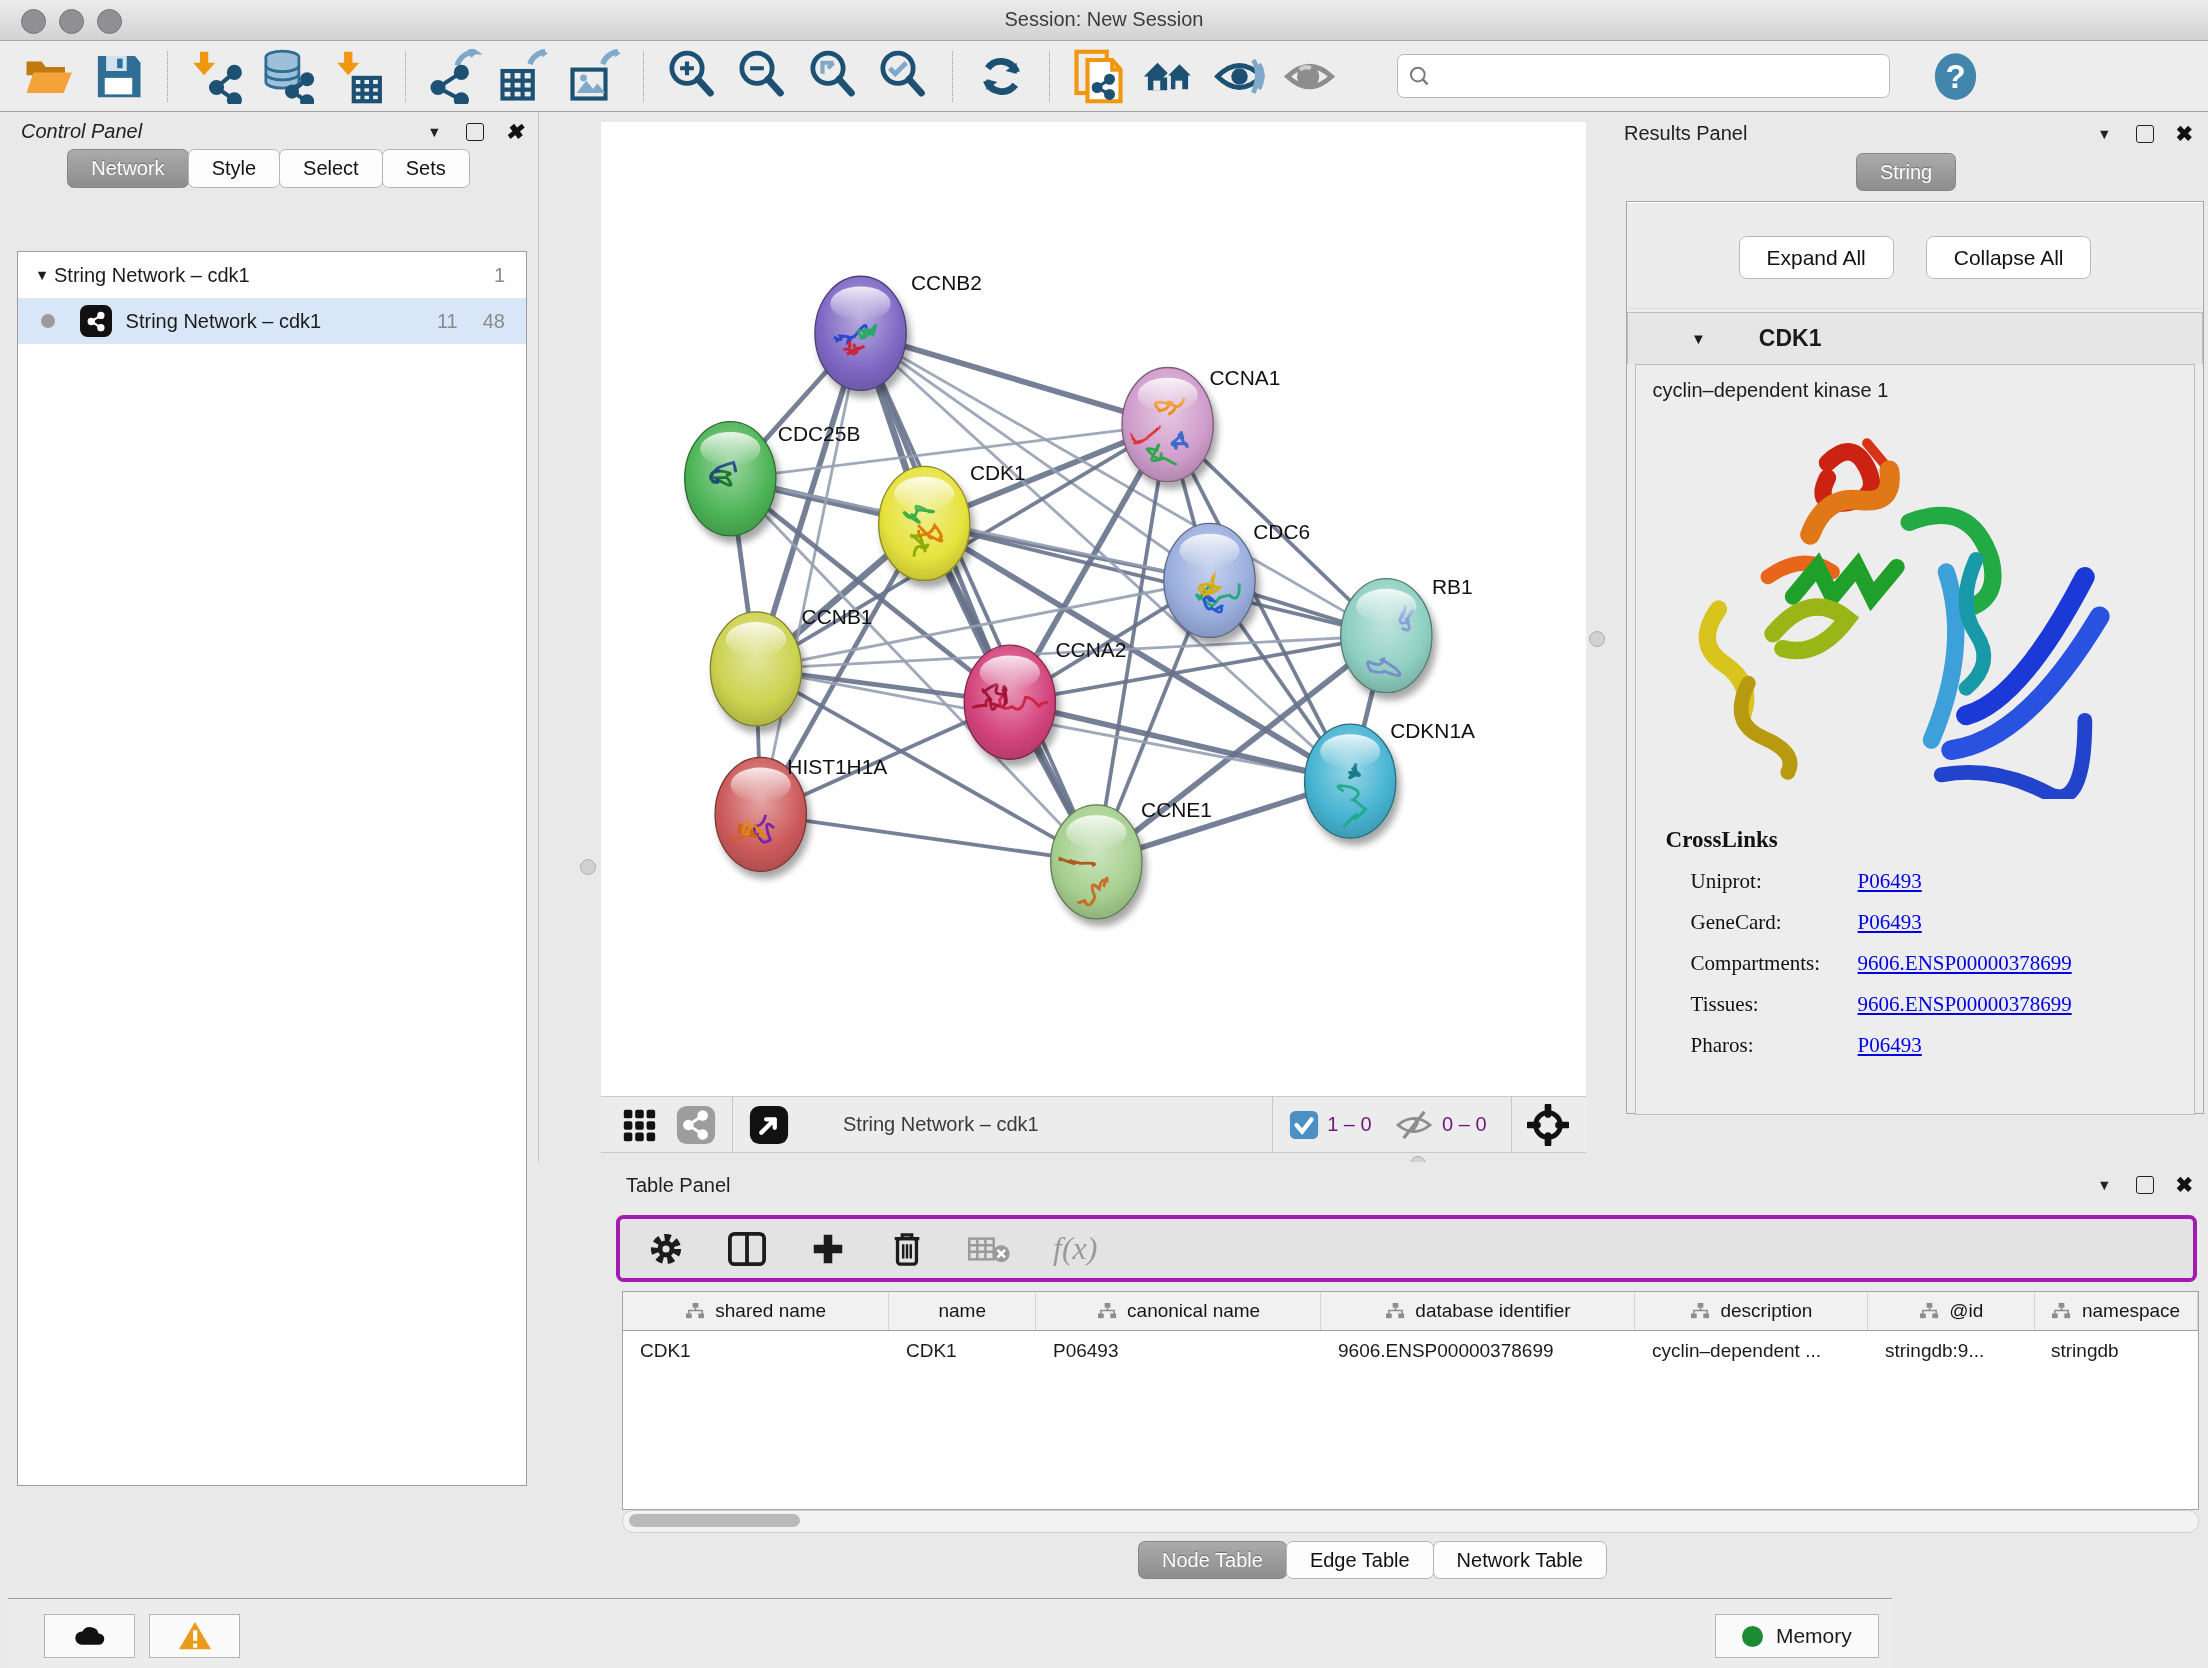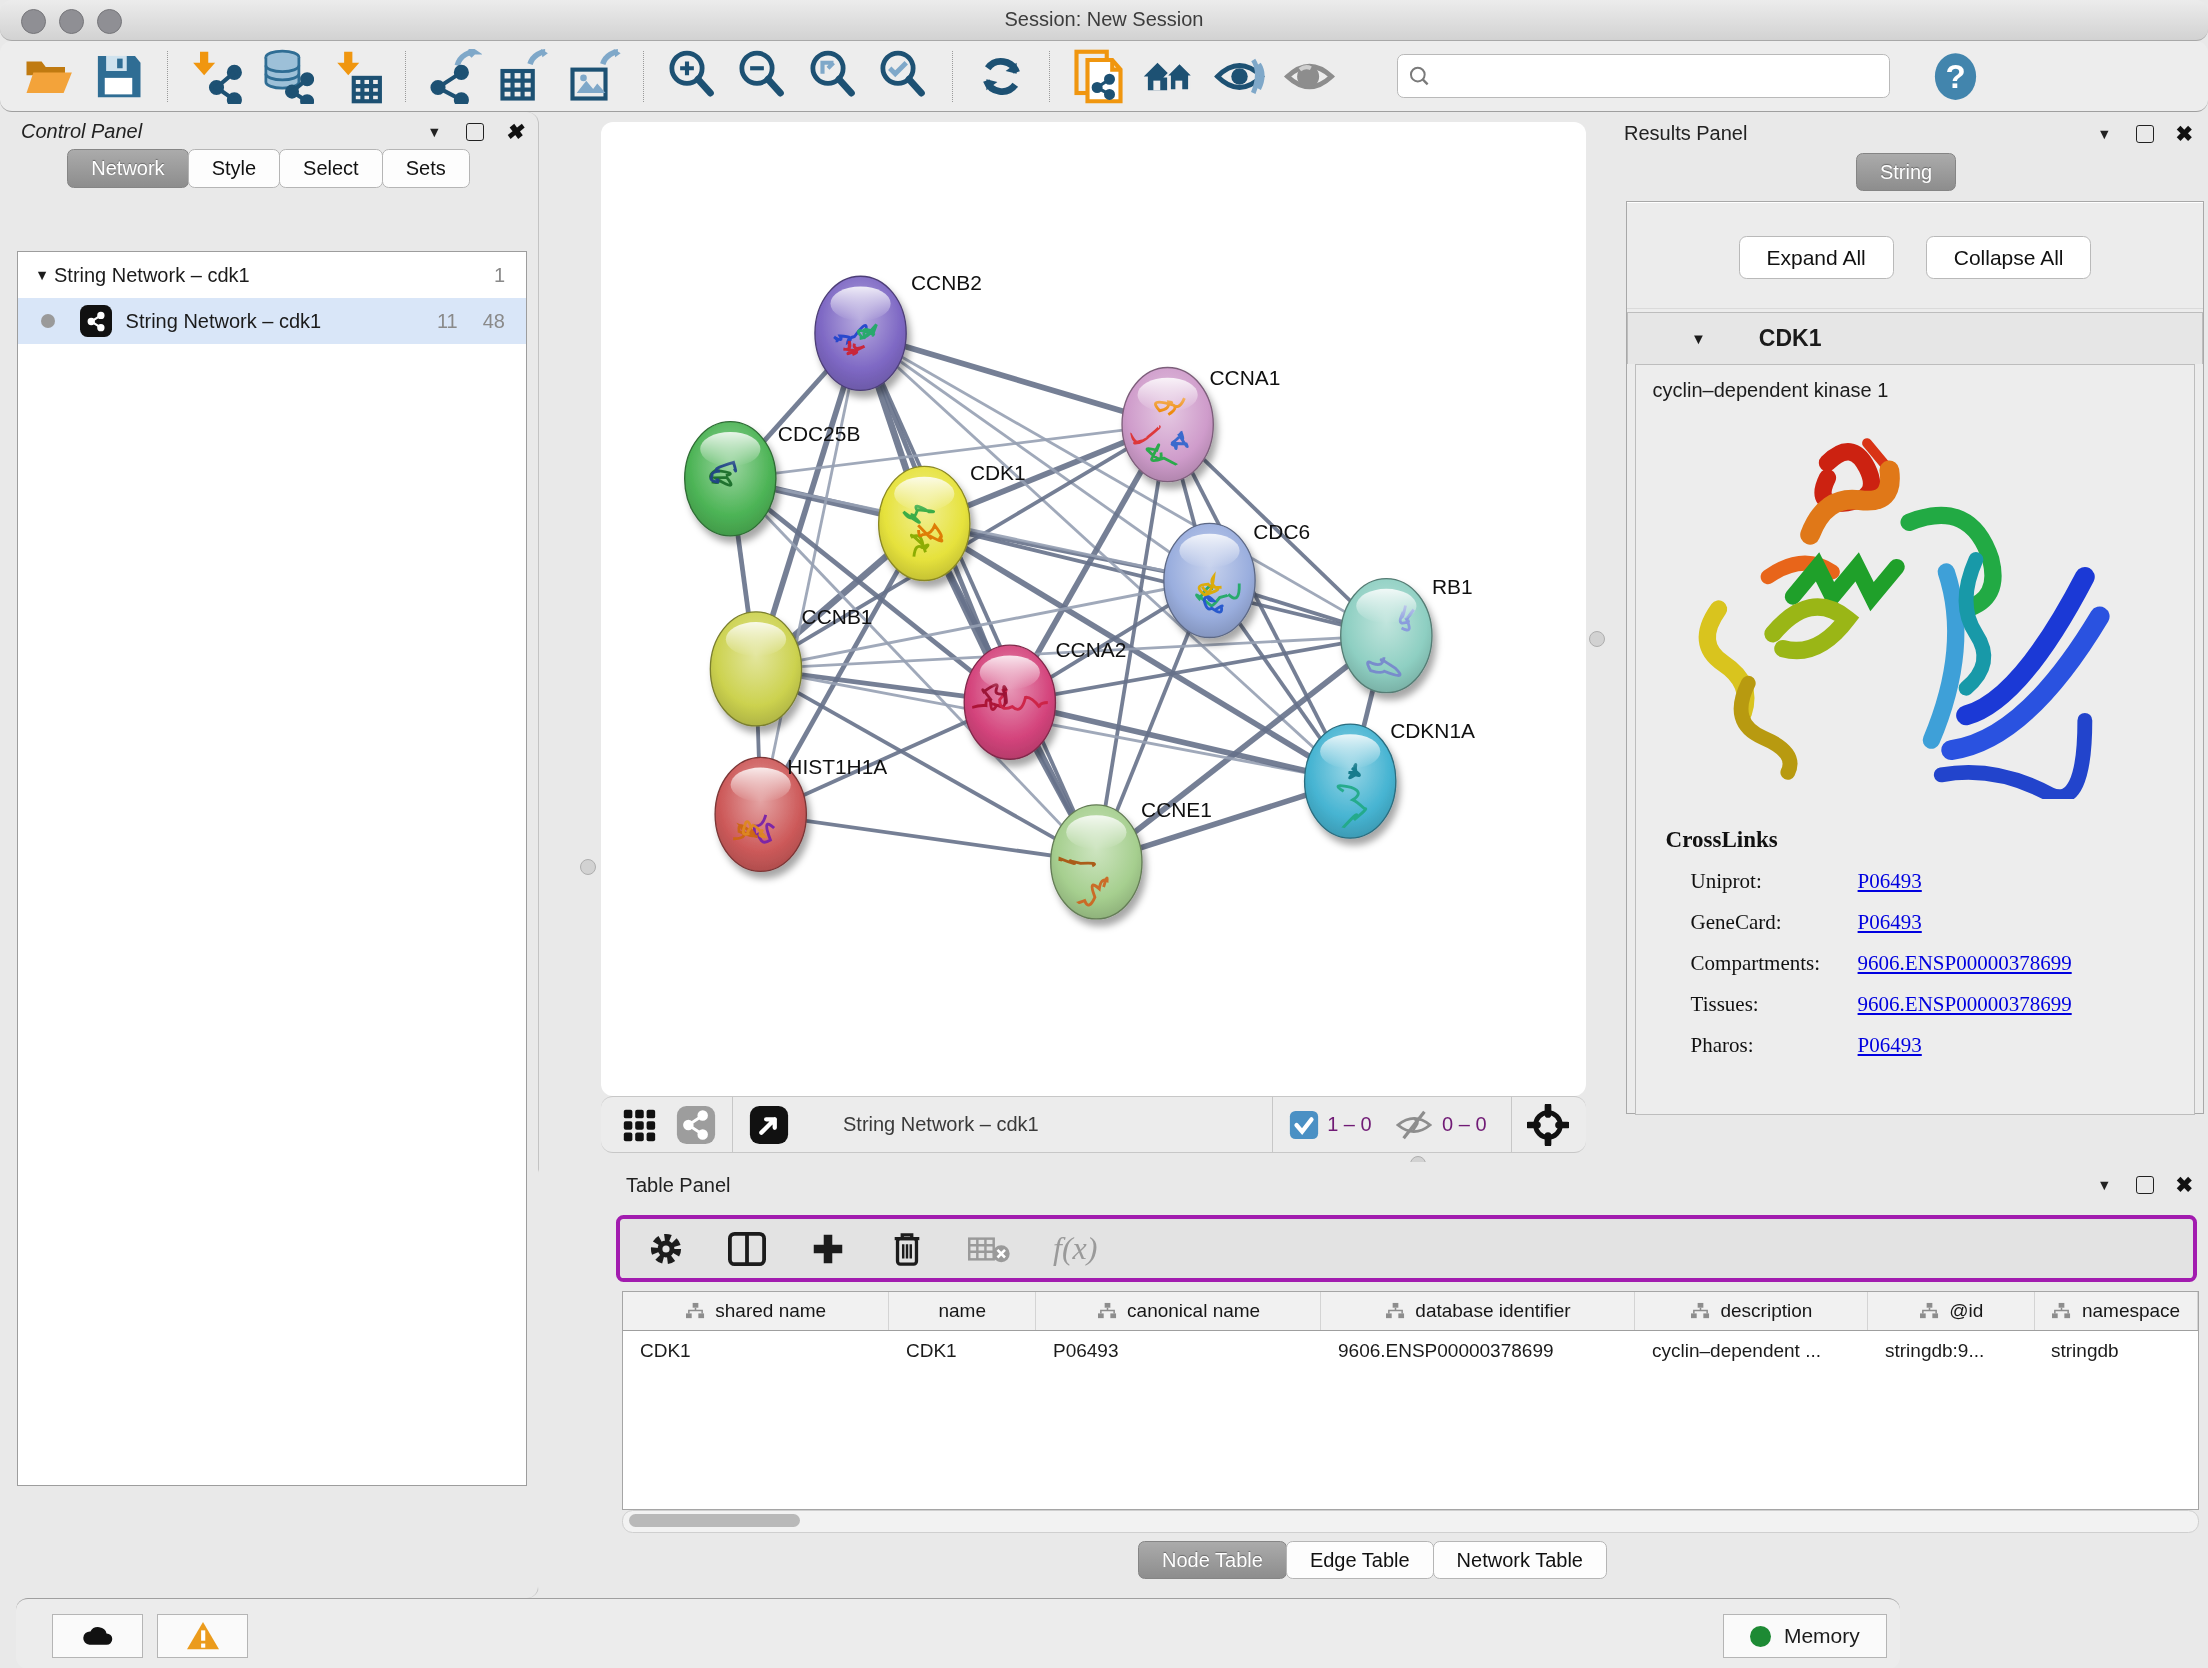--- a/index.html
+++ b/index.html
@@ -1,19 +1,19 @@
 <!DOCTYPE html>
 <html style="font-size:15px"><head>
 <meta charset="utf-8">
 <style>
   html,body{margin:0;padding:0;}
   body{width:2208px;height:1668px;position:relative;background:#e9e9e9;
        font-family:"Liberation Sans",sans-serif;color:#1b1b1b;overflow:hidden;
        -webkit-font-smoothing:antialiased;}
-  .abs{position:absolute;border-radius:12px;}
+  .abs{position:absolute;}
 
   
   .titlebar{left:0;top:0;width:2208px;height:40px;
     background:linear-gradient(#ececec,#d2d2d2);border-bottom:1px solid #a8a8a8;}
   .tl-circle{position:absolute;top:8.6px;width:23px;height:23px;border-radius:50%;
     background:#8f8f94;border:1px solid #76767a;}
   .win-title{position:absolute;left:0;right:0;top:7.6px;text-align:center;
     font-size:20px;color:#3c3c3c;}
 
   
@@ -91,21 +91,21 @@
   .th{display:flex;align-items:center;justify-content:center;gap:9.5px;border-right:1px solid #d4d4d4;
       overflow:hidden;white-space:nowrap;color:#171717;}
   .trow{display:flex;height:40px;}
   .td{display:flex;align-items:center;padding-left:17px;overflow:hidden;white-space:nowrap;box-sizing:border-box;}
   .hscroll{position:absolute;left:84px;top:348px;width:1575px;height:21px;background:#f2f2f2;
     border:1px solid #cfcfcf;border-radius:10.5px;}
   .hthumb{position:absolute;left:5.7px;top:2.9px;width:171px;height:13.3px;background:#b9b9b9;border-radius:7.6px;}
   .tp-tabs{position:absolute;left:0;width:1670px;top:379px;}
 
   
-  .statusbar{left:16px;top:1598px;width:1884px;height:70px;background:#ececec;border-top:1px solid #9f9f9f;}
+  .statusbar{left:8px;top:1598px;width:1884px;height:70px;background:#ececec;border-top:1px solid #9f9f9f;}
   .sb-btn{position:absolute;top:15px;height:42px;background:#fafafa;border:1.9px solid #b5b5b5;
     display:flex;align-items:center;justify-content:center;}
   .memory-btn{right:13.3px;width:162px;font-size:21px;gap:13.3px;}
   .memdot{width:21px;height:21px;border-radius:50%;background:#1d8a34;}
   svg{display:block;}
 </style>
 </head>
 <body>
 
 <div class="abs titlebar">

